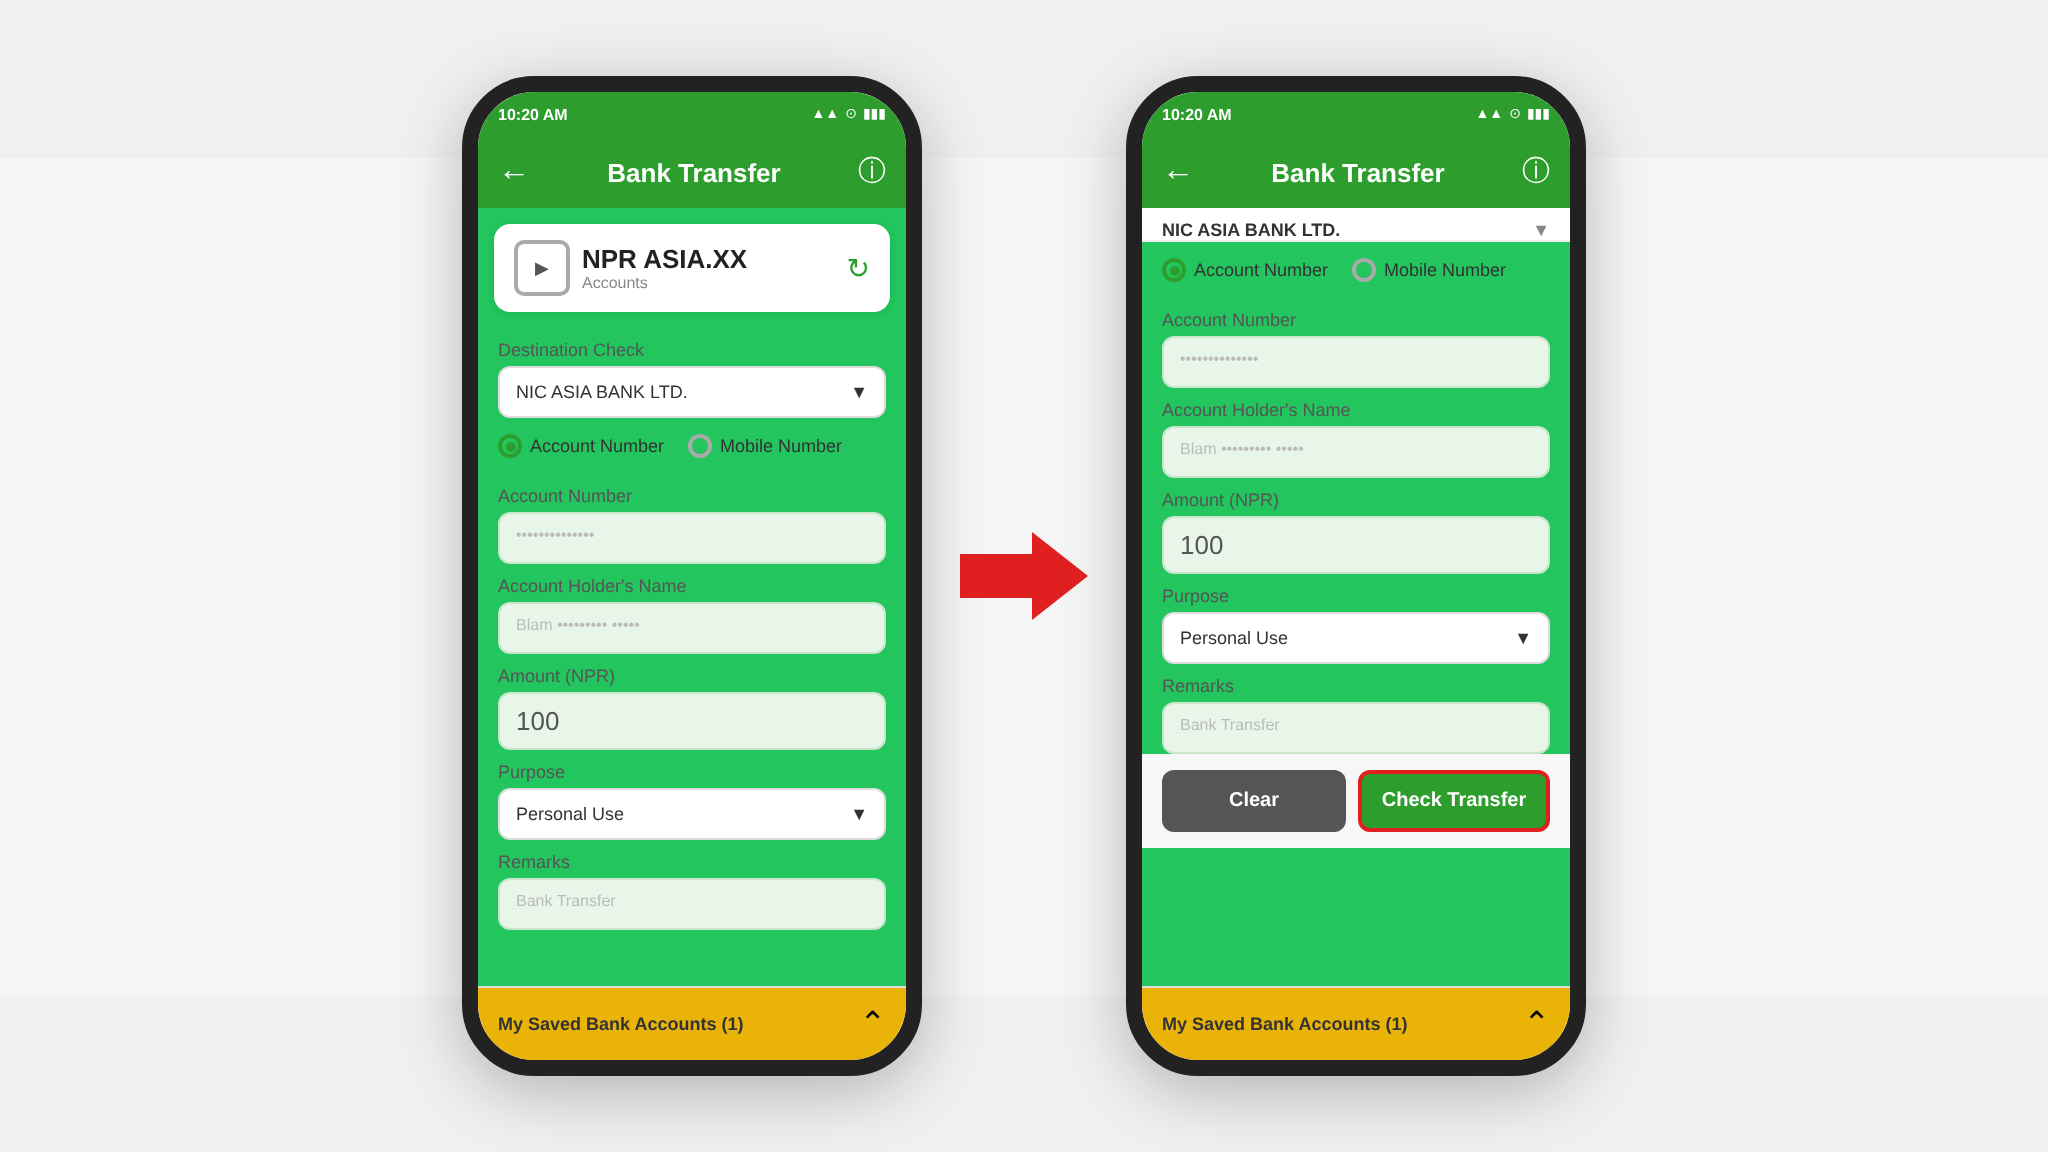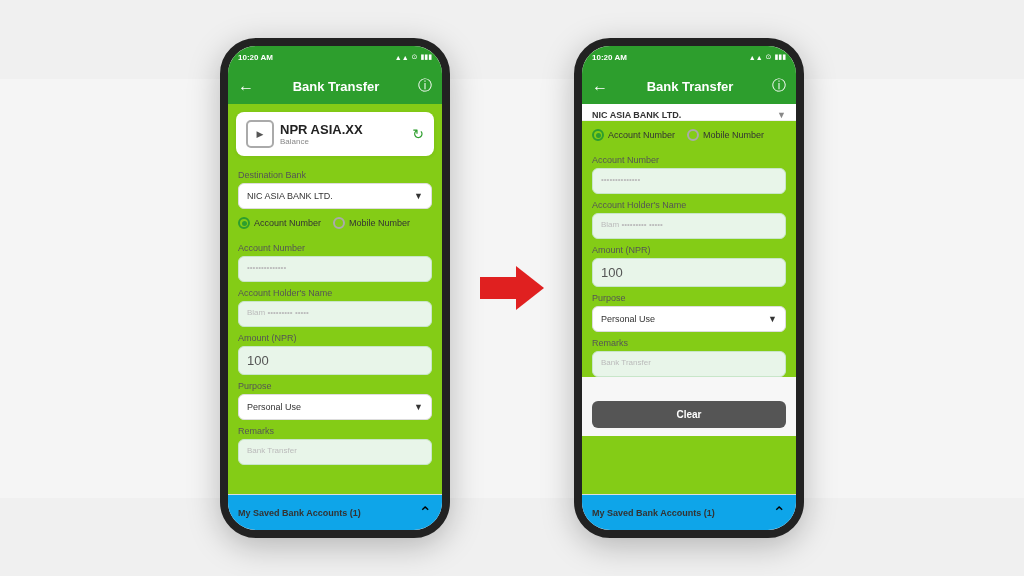--- a/index.html
+++ b/index.html
@@ -10,21 +10,21 @@
       align-items: center;
       width: 1024px;
       height: 576px;
       font-family: 'Segoe UI', Arial, sans-serif;
       overflow: hidden;
     }
     .scene {
       display: flex;
       align-items: center;
       justify-content: center;
-      gap: 30px;
+      gap: 19px;
       width: 1024px;
       height: 419px;
       background: #f5f5f5;
     }
     .arrow {
       display: flex;
       align-items: center;
       justify-content: center;
       flex-shrink: 0;
     }
@@ -82,21 +82,21 @@
       font-size: 14px;
     }
     .back-btn {
       color: #fff;
       font-size: 16px;
       cursor: pointer;
     }
     .phone-content {
       flex: 1;
       overflow-y: auto;
-      background: #84cc16;
+      background: #22c55e;
       scrollbar-width: none;
     }
     .phone-content::-webkit-scrollbar { display: none; }
     
     .balance-card {
       background: #fff;
       margin: 8px 8px 4px 8px;
       border-radius: 8px;
       padding: 8px 10px;
       display: flex;
@@ -197,21 +197,21 @@
       width: 5px;
       height: 5px;
       border-radius: 50%;
       background: #2d9e2d;
     }
     .radio-dot.inactive {
       border-color: #aaa;
     }
     
     .saved-accounts-bar {
-      background: #0ea5e9;
+      background: #eab308;
       border-top: 1px solid #ddd;
       padding: 8px 10px;
       display: flex;
       align-items: center;
       justify-content: space-between;
       flex-shrink: 0;
     }
     .saved-accounts-text {
       font-size: 9px;
       font-weight: 600;
@@ -227,21 +227,20 @@
     .btn-clear {
       flex: 1;
       background: #555;
       color: #fff;
       border: none;
       border-radius: 6px;
       padding: 8px 0;
       font-size: 10px;
       font-weight: 600;
       cursor: pointer;
-      margin-top: 16px;
     }
     .btn-check {
       flex: 1;
       background: #2d9e2d;
       color: #fff;
       border: 2px solid #e02020;
       border-radius: 6px;
       padding: 8px 0;
       font-size: 10px;
       font-weight: 600;
@@ -280,29 +279,29 @@
     <div class="phone-content">
 
       <div class="balance-card">
         <div class="balance-left">
           <div class="balance-icon">▶</div>
           <div>
             <div class="balance-npr">
               <span>NPR</span>
               <span>ASIA.XX</span>
             </div>
-            <div class="balance-label">Balance</div>
+            <div class="balance-label">Accounts</div>
           </div>
         </div>
         <span class="refresh-btn">↻</span>
       </div>
 
       <div class="form-section">
 
-        <div class="field-label">Destination Bank</div>
+        <div class="field-label">Destination Check</div>
         <div class="dropdown-field">
           <span>NIC ASIA BANK LTD.</span>
           <span>▼</span>
         </div>
       </div>
 
       <div class="radio-group">
         <div class="radio-option">
           <div class="radio-dot active"></div>
           <span>Account Number</span>
@@ -399,20 +398,21 @@
           <span>Personal Use</span>
           <span>▼</span>
         </div>
 
         <div class="field-label">Remarks</div>
         <div class="field-input blurred">Bank Transfer</div>
       </div>
 
       <div class="buttons-row">
         <button class="btn-clear">Clear</button>
+        <button class="btn-check">Check Transfer</button>
       </div>
     </div>
 
     <div class="saved-accounts-bar">
       <span class="saved-accounts-text">My Saved Bank Accounts (1)</span>
       <span>⌃</span>
     </div>
   </div>
 
 </div>

